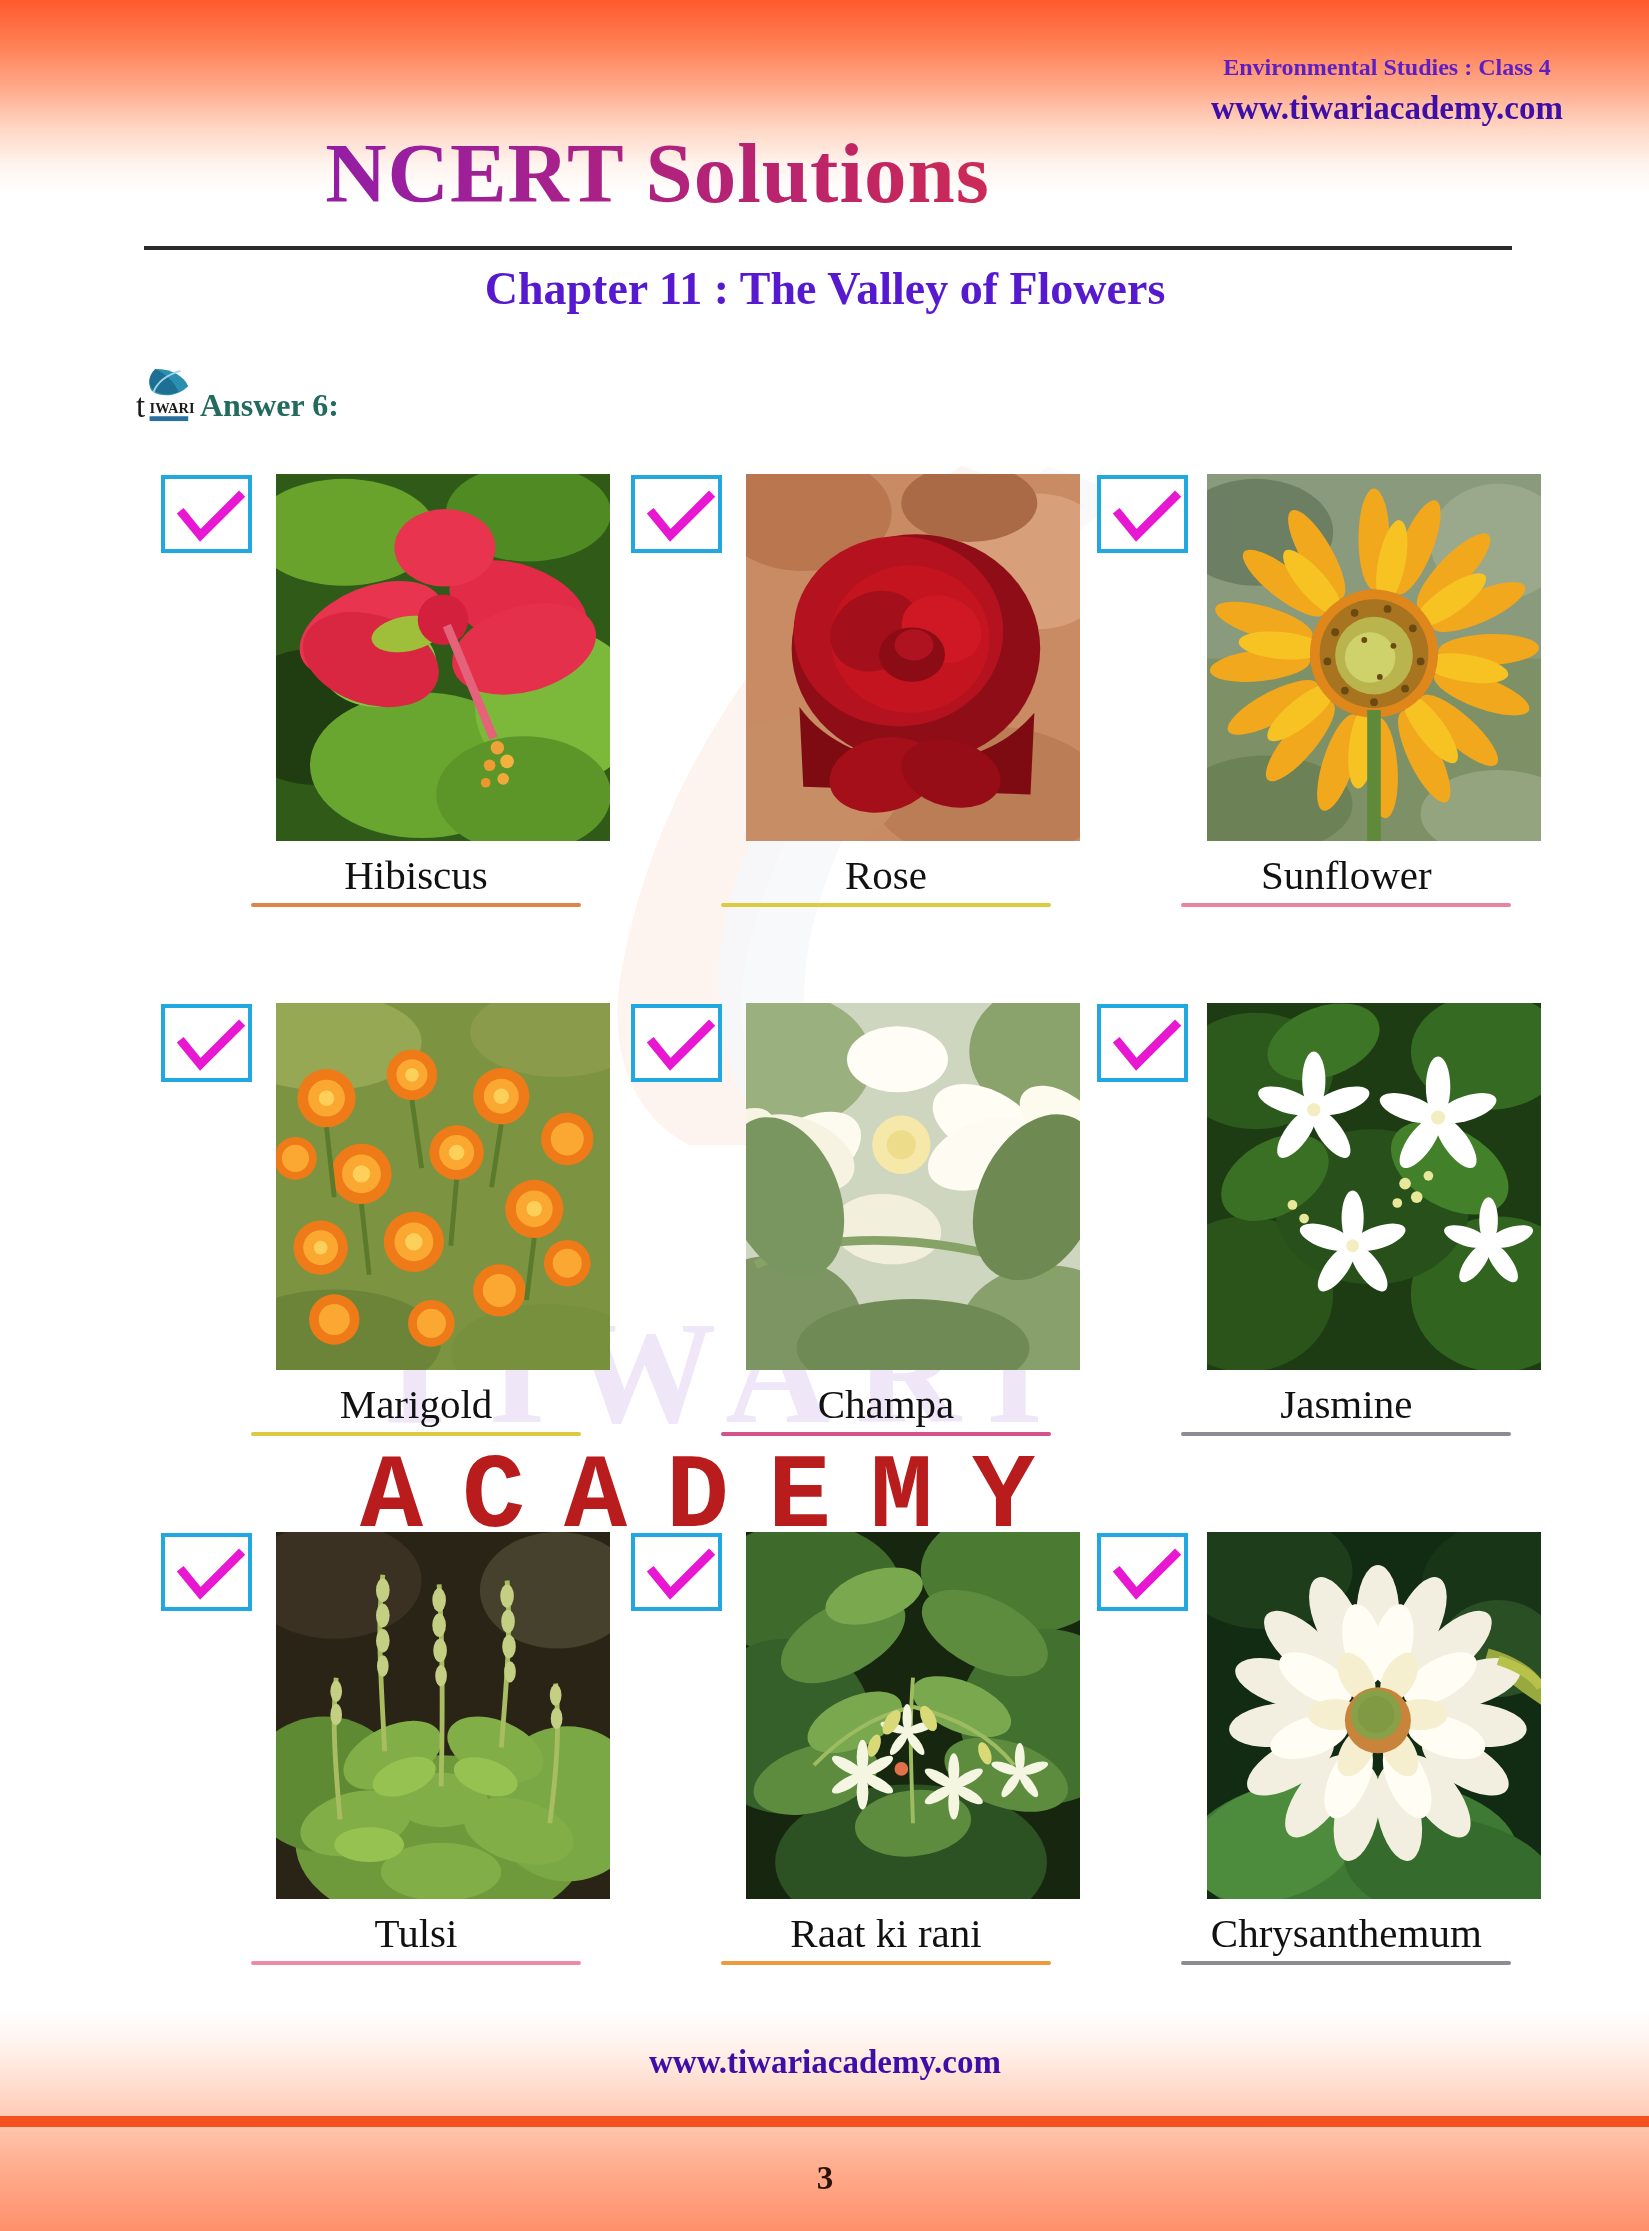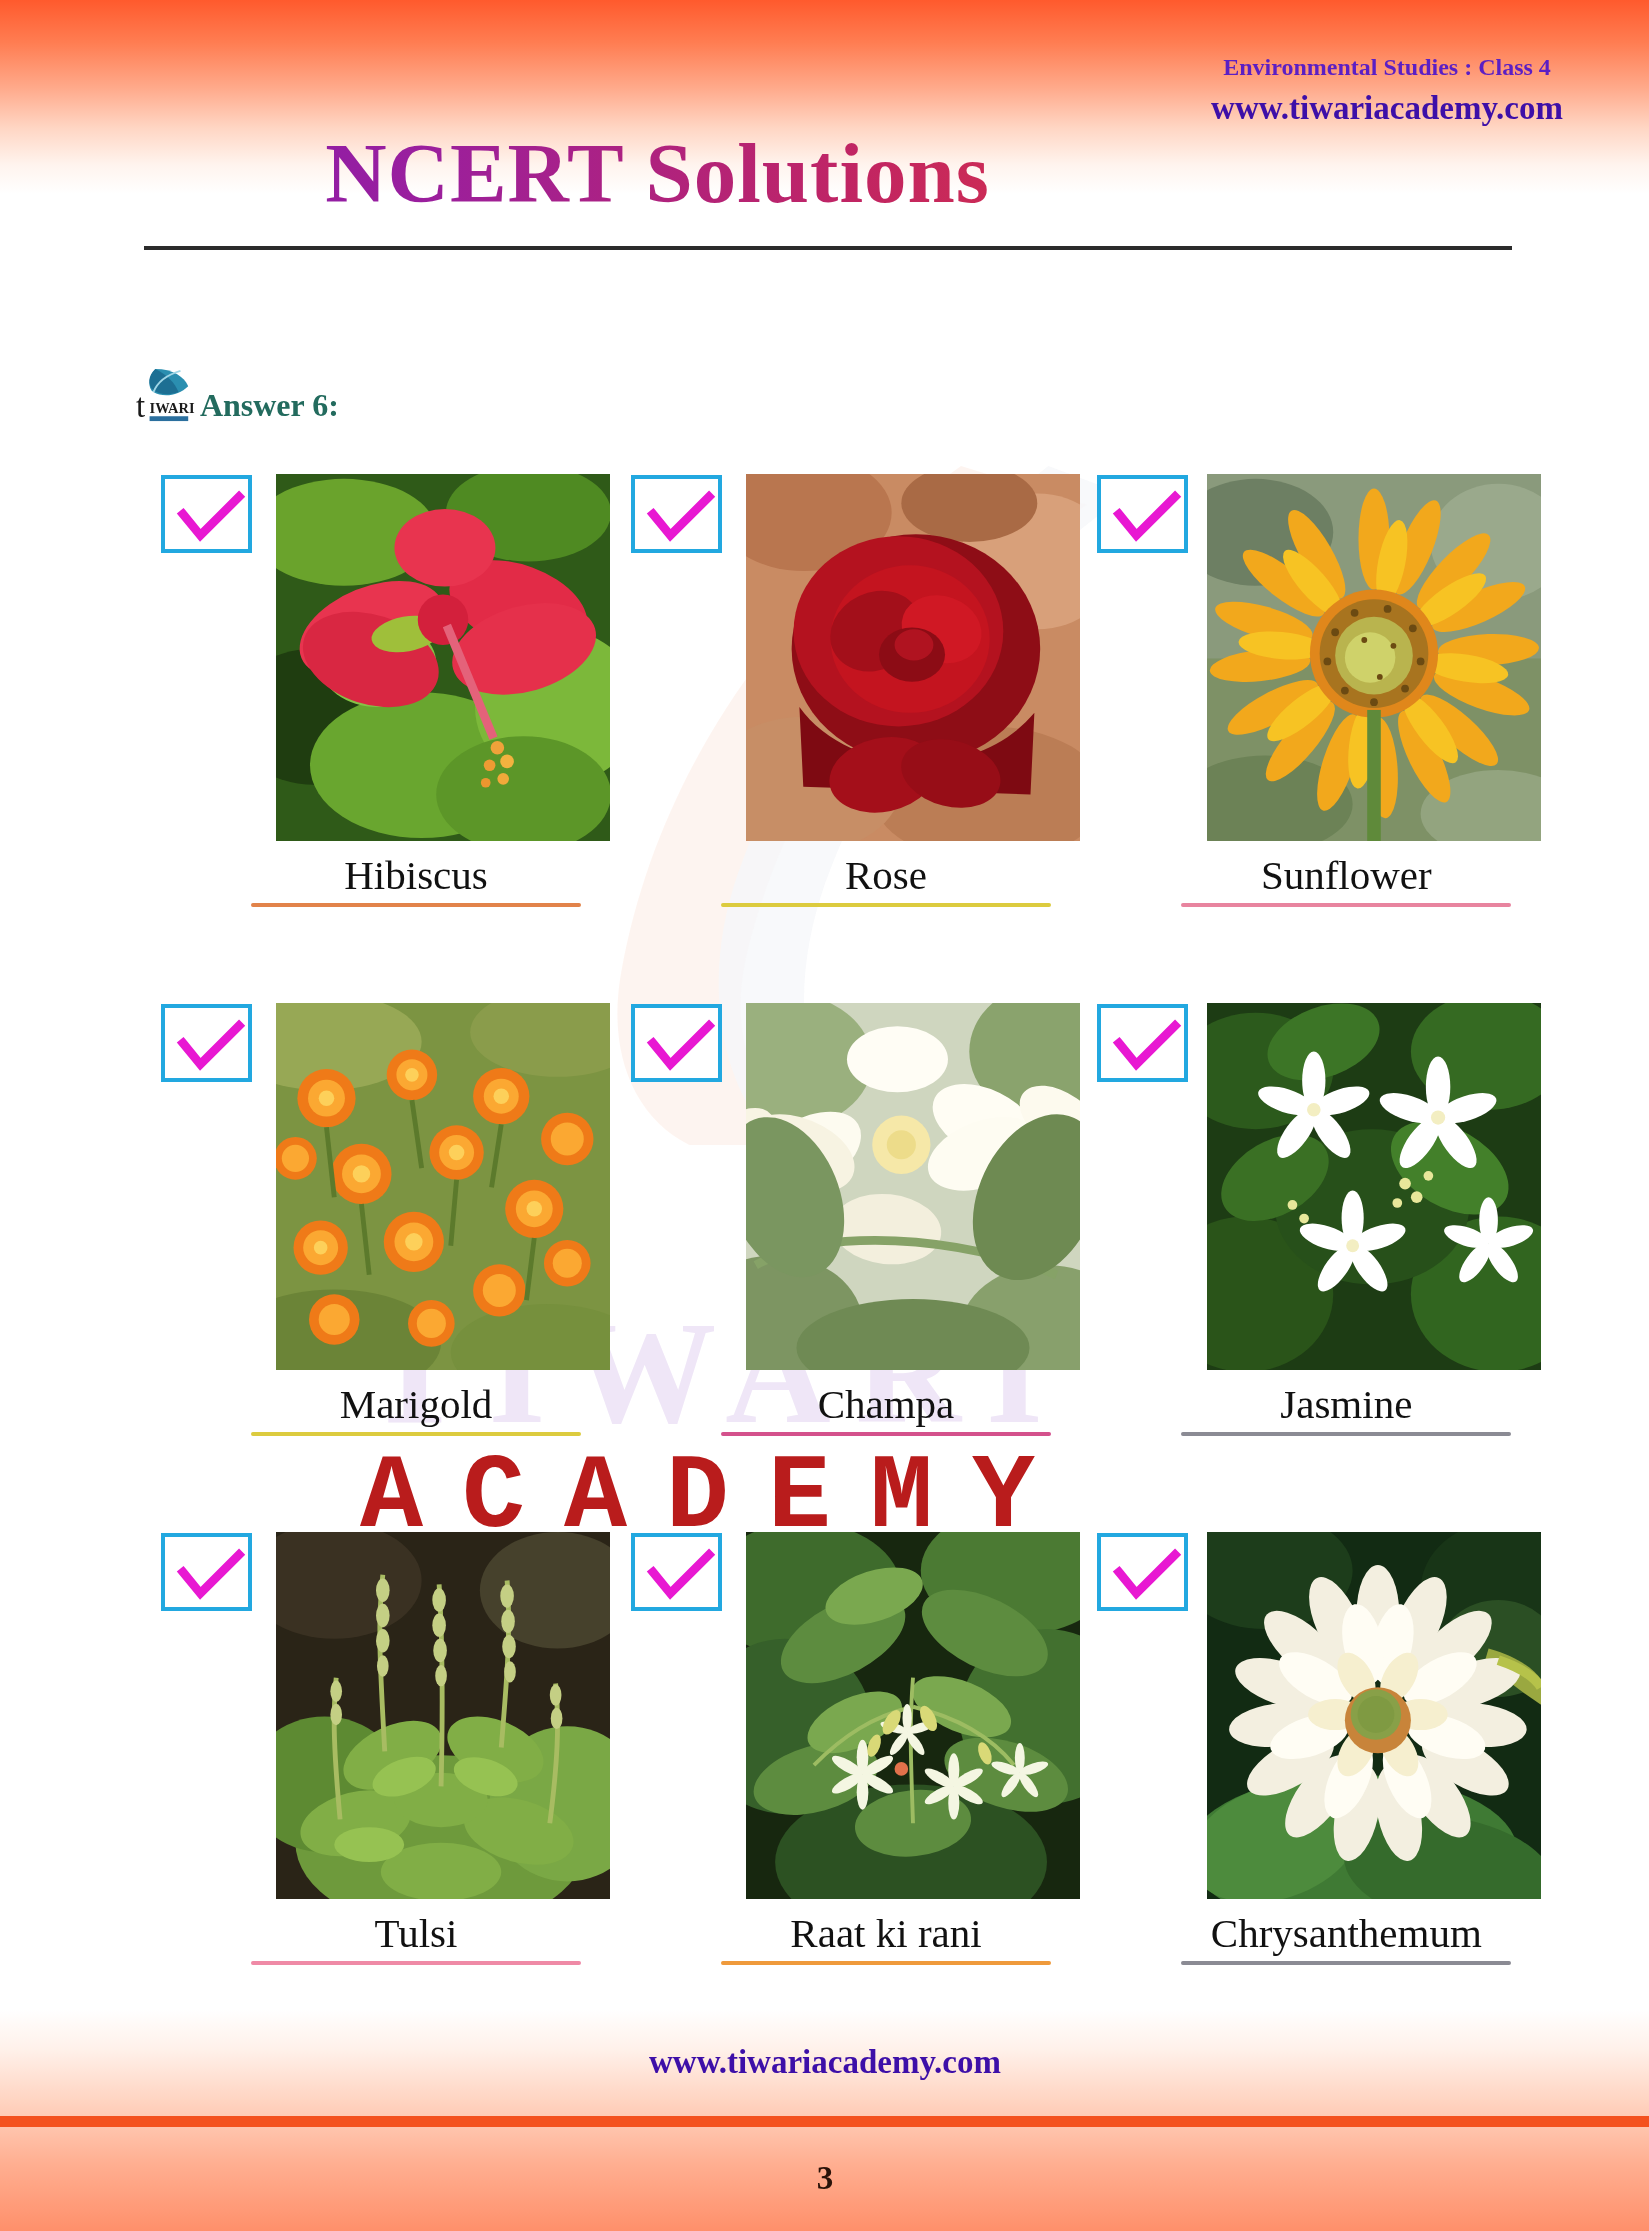--- a/index.html
+++ b/index.html
@@ -158,20 +158,21 @@
     <div class="wm-line2">ACADEMY</div>
   </div>
 
   <div class="hdr-right">
     <div class="hdr-sub">Environmental Studies : Class 4</div>
     <div class="hdr-url">www.tiwariacademy.com</div>
   </div>
 
   <div class="main-title">NCERT Solutions</div>
   <div class="title-rule"></div>
+  <div class="chapter-title">Chapter 11 : The Valley of Flowers</div>
 
   <div class="answer-row">
     <div class="tiwari-logo">
       <svg viewBox="0 0 66 58" width="64" height="56">
         <path d="M22 2 C40 2 52 10 56 20 C46 30 30 32 20 26 C14 22 14 10 22 2 Z" fill="#2b8fb0"></path>
         <path d="M22 2 C34 8 42 16 46 26 C36 30 26 28 20 24 C14 19 14 9 22 2 Z" fill="#1d6f93"></path>
         <path d="M20 26 C24 16 34 8 48 4" stroke="#9fd6e6" stroke-width="2" fill="none"></path>
         <text x="2" y="52" font-family="Liberation Serif, serif" font-size="34" fill="#1b1b1b">t</text>
         <text x="16" y="48" font-family="Liberation Serif, serif" font-size="15" font-weight="700" fill="#1b1b1b">IWARI</text>
         <rect x="16" y="51" width="40" height="5" fill="#2b6f9e"></rect>

